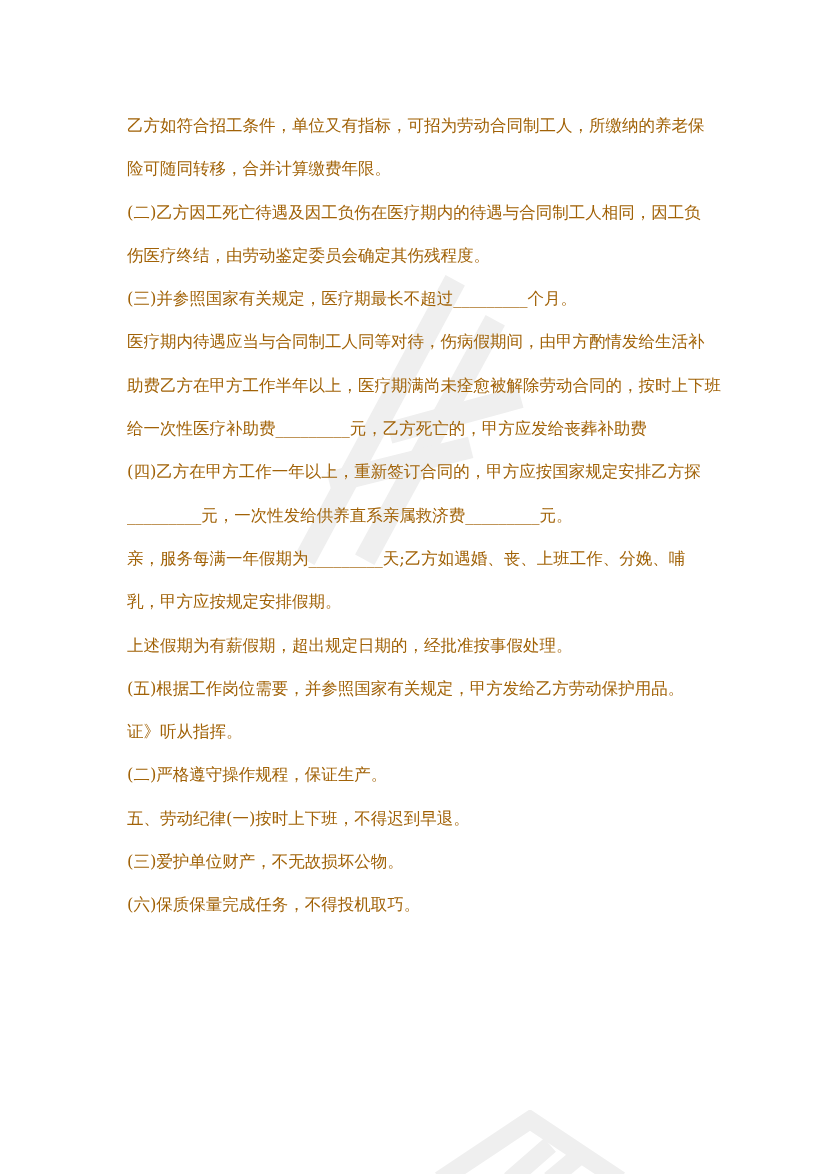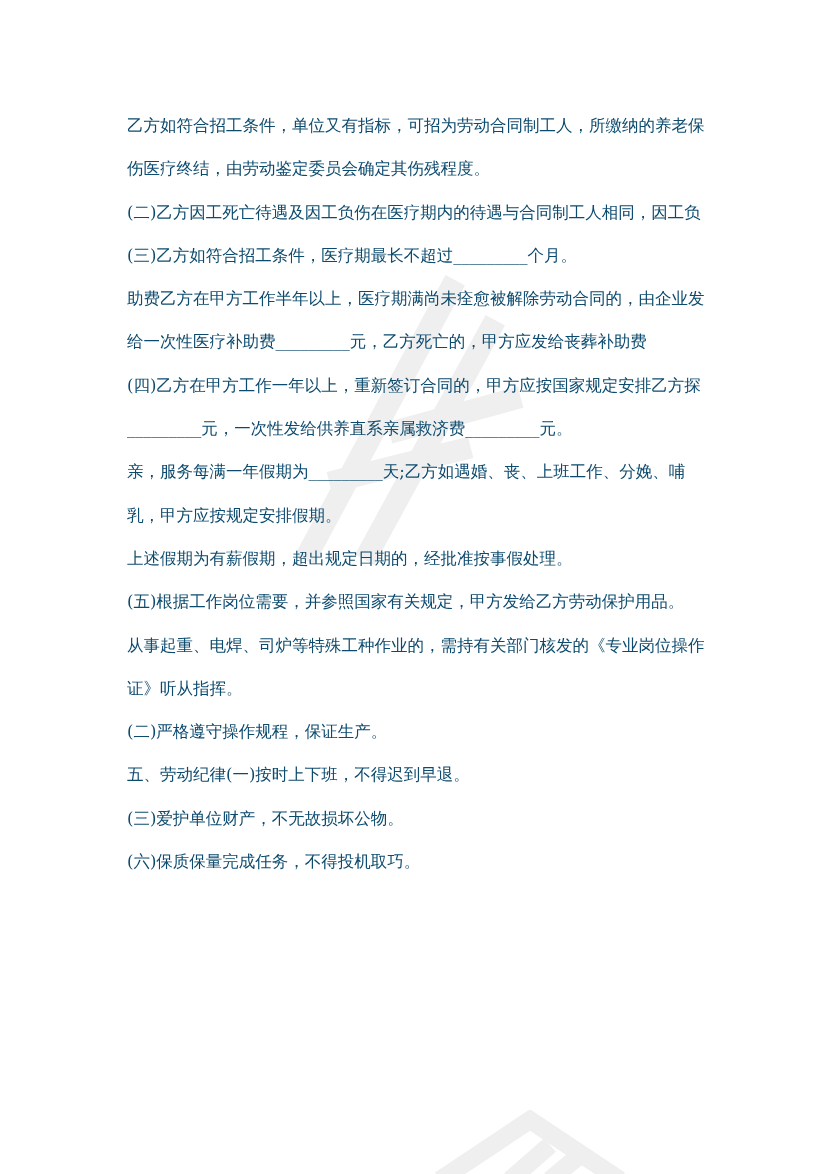--- a/index.html
+++ b/index.html
@@ -7,21 +7,21 @@
     .page {
       position: absolute; left: 0; top: 0; width: 830px; height: 1174px;
       background: #ffffff;
     }
     .watermark {
       position: absolute; pointer-events: none;
     }
     .content {
       position: absolute; left: 127px; top: 104px; width: 590px;
       font-family: "DejaVu Serif", "Liberation Serif", serif;
-      font-size: 16.5px; color: #0c4a6e;
+      font-size: 16.5px; color: #a16207;
       line-height: 43.3px;
     }
     .line { white-space: nowrap; height: 43.3px; }
   </style>
 </head>
 <body>
 
 <div class="page">
 
   <svg class="watermark" style="left:250px; top:250px;" width="300" height="320" viewBox="0 0 300 320">
@@ -36,31 +36,32 @@
   <svg class="watermark" style="left:400px; top:1110px;" width="300" height="70" viewBox="0 0 300 70">
     <g fill="none" stroke="#efefef" stroke-width="18">
       <path d="M40 70 L130 10 L220 70"></path>
       <path d="M110 70 L150 35"></path>
       <path d="M150 70 L180 45"></path>
     </g>
   </svg>
 
   <div class="content">
     <div class="line">乙方如符合招工条件，单位又有指标，可招为劳动合同制工人，所缴纳的养老保</div>
+    <div class="line">险可随同转移，合并计算缴费年限。</div>
+    <div class="line">(二)乙方因工死亡待遇及因工负伤在医疗期内的待遇与合同制工人相同，因工负</div>
     <div class="line">伤医疗终结，由劳动鉴定委员会确定其伤残程度。</div>
-    <div class="line">(二)乙方因工死亡待遇及因工负伤在医疗期内的待遇与合同制工人相同，因工负</div>
-    <div class="line">(三)乙方如符合招工条件，医疗期最长不超过_________个月。</div>
-    <div class="line">助费乙方在甲方工作半年以上，医疗期满尚未痊愈被解除劳动合同的，由企业发</div>
+    <div class="line">(三)并参照国家有关规定，医疗期最长不超过_________个月。</div>
+    <div class="line">医疗期内待遇应当与合同制工人同等对待，伤病假期间，由甲方酌情发给生活补</div>
+    <div class="line">助费乙方在甲方工作半年以上，医疗期满尚未痊愈被解除劳动合同的，按时上下班</div>
     <div class="line">给一次性医疗补助费_________元，乙方死亡的，甲方应发给丧葬补助费</div>
     <div class="line">(四)乙方在甲方工作一年以上，重新签订合同的，甲方应按国家规定安排乙方探</div>
     <div class="line">_________元，一次性发给供养直系亲属救济费_________元。</div>
     <div class="line">亲，服务每满一年假期为_________天;乙方如遇婚、丧、上班工作、分娩、哺</div>
     <div class="line">乳，甲方应按规定安排假期。</div>
     <div class="line">上述假期为有薪假期，超出规定日期的，经批准按事假处理。</div>
     <div class="line">(五)根据工作岗位需要，并参照国家有关规定，甲方发给乙方劳动保护用品。</div>
-    <div class="line">从事起重、电焊、司炉等特殊工种作业的，需持有关部门核发的《专业岗位操作</div>
     <div class="line">证》听从指挥。</div>
     <div class="line">(二)严格遵守操作规程，保证生产。</div>
     <div class="line">五、劳动纪律(一)按时上下班，不得迟到早退。</div>
     <div class="line">(三)爱护单位财产，不无故损坏公物。</div>
     <div class="line">(六)保质保量完成任务，不得投机取巧。</div>
   </div>
 </div>
 
 </body></html>

